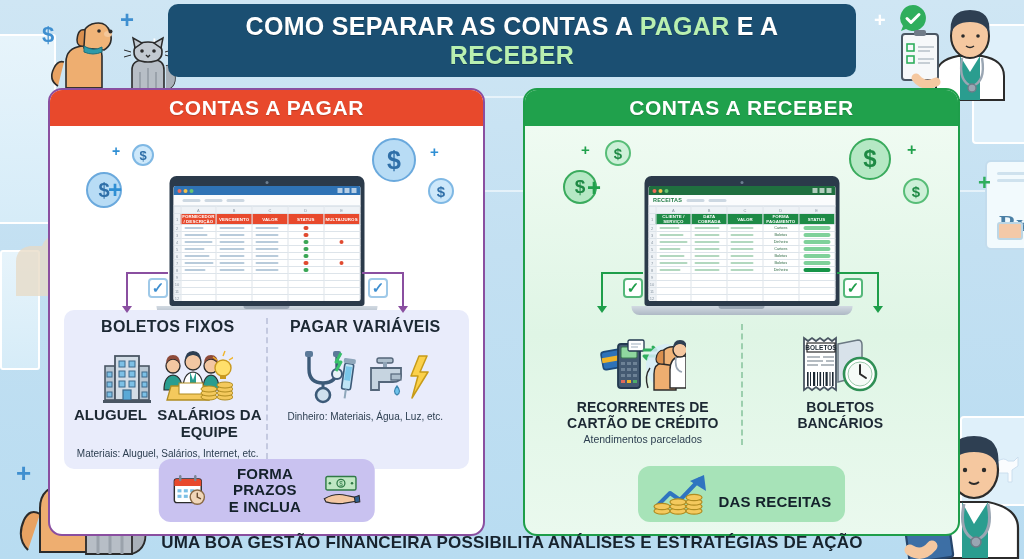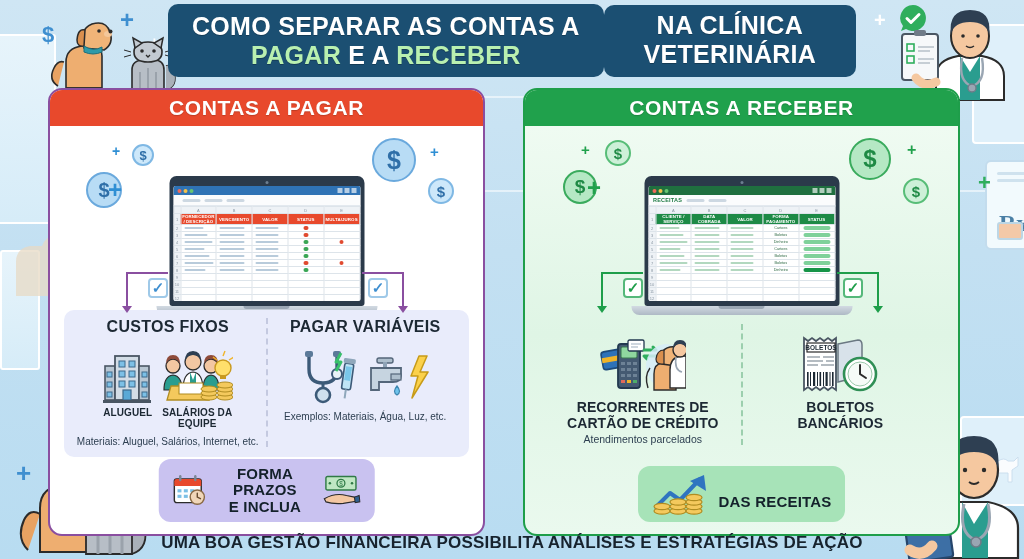--- a/index.html
+++ b/index.html
@@ -117,21 +117,21 @@
   .cat-wrap{ position:absolute; left:14px; right:14px; top:184px; border-radius:10px; padding:8px 6px 10px; }
   #panel-pagar .cat-wrap{ background:#e9ecfb; }
   #panel-receber .cat-wrap{ background:transparent; }
   .cat-cols{ display:flex; }
   .cat-col{ flex:1; display:flex; flex-direction:column; align-items:center; }
   .cat-col.divider-left{ border-left:2px dashed #c4c9e0; }
   #panel-receber .cat-col.divider-left{ border-left:2px dashed #9ccfae; }
   .cat-title{ font-size:16px; font-weight:bold; color:#1c2833; letter-spacing:.3px; margin-bottom:6px; }
   .icon-row{ display:flex; align-items:flex-end; justify-content:center; gap:8px; height:62px; }
   .icon-labels{ display:flex; justify-content:center; gap:10px; width:100%; margin-top:3px; }
-  .icon-label{ font-size:10px; font-weight:bold; color:#1c2833; text-align:center; line-height:1.12; letter-spacing:.1px; }
+  .icon-label{ font-size:15px; font-weight:bold; color:#1c2833; text-align:center; line-height:1.12; letter-spacing:.1px; }
   .cat-example{ font-size:10px; color:#2c3e50; margin-top:7px; text-align:center; }
   .cat-sub{ font-size:10.5px; color:#2c3e50; margin-top:2px; text-align:center; }
   .building{ width:48px;height:52px; }
   .team{ width:74px;height:54px; }
   .stetho{ width:58px;height:55px; }
   .tap{ width:62px;height:52px; }
   .pos{ width:86px;height:60px; }
   .boleto{ width:80px;height:62px; }
 
   
@@ -284,21 +284,20 @@
       <rect x="2" y="3" width="26" height="26" rx="4" fill="#ffffff" stroke="#2fae5d" stroke-width="2.4"></rect>
       <path d="M8 16 l6 7 l14 -18" stroke="#2fae5d" stroke-width="4" fill="none" stroke-linecap="round" stroke-linejoin="round"></path>
     </svg>
     <div class="plus-bg" style="left:914px;top:470px;font-size:22px;color:#2fae5d;">+</div>
   </div>
 
   <div id="title-banner">
     <div class="title-row" id="title-line1">
       <span>COMO SEPARAR AS CONTAS A </span><span class="hl-pagar">PAGAR</span><span> E A </span><span class="hl-receber">RECEBER</span>
     </div>
-    <div class="title-row" id="title-line2">NA CLÍNICA VETERINÁRIA</div>
   </div>
 
   <section class="panel" id="panel-pagar">
     <header class="panel-header">CONTAS A PAGAR</header>
     <div class="panel-body">
 
       <div class="dollar-bg" style="left:36px;top:46px;width:36px;height:36px;background:#b8dcf5;border:2px solid #6aa9dd;color:#2f6fa8;font-size:20px;">$</div>
       <div class="dollar-bg" style="left:82px;top:18px;width:22px;height:22px;background:#cde8fa;border:2px solid #7fb8e4;color:#2f6fa8;font-size:13px;">$</div>
       <div class="plus-bg" style="left:58px;top:52px;font-size:24px;color:#2f8fd4;">+</div>
       <div class="plus-bg" style="left:62px;top:18px;font-size:14px;color:#2f8fd4;">+</div>
@@ -512,21 +511,21 @@
         <div class="arrow" style="left:72px;top:34px;"></div>
         <div class="arrow" style="left:348px;top:34px;"></div>
       </div>
       <div class="check-box" style="left:98px;top:152px;">✓</div>
       <div class="check-box" style="left:318px;top:152px;">✓</div>
 
       <div class="cat-wrap">
         <div class="cat-cols">
 
           <div class="cat-col">
-            <div class="cat-title">CUSTOS FIXOS</div>
+            <div class="cat-title">BOLETOS FIXOS</div>
             <div class="icon-row">
 
               <svg class="building" viewBox="0 0 48 52">
                 <rect x="2" y="14" width="10" height="34" fill="#b8c6d2" stroke="#4a5663" stroke-width="1.6"></rect>
                 <rect x="12" y="4" width="24" height="44" fill="#d3dde6" stroke="#4a5663" stroke-width="1.8"></rect>
                 <rect x="36" y="14" width="10" height="34" fill="#b8c6d2" stroke="#4a5663" stroke-width="1.6"></rect>
                 <g fill="#7cc0e6" stroke="#3d6a8c" stroke-width="1">
                   <rect x="16" y="9" width="6" height="6"></rect>
                     <rect x="26" y="9" width="6" height="6"></rect>
                   <rect x="16" y="19" width="6" height="6"></rect>
@@ -600,21 +599,21 @@
               </svg>
               <svg class="tap" viewBox="0 0 62 52">
                 <rect x="10" y="6" width="16" height="5" rx="2" fill="#aebfcd" stroke="#54667a" stroke-width="1.4"></rect>
                 <rect x="16" y="10" width="4" height="6" fill="#8fa3b6"></rect>
                 <path d="M6 16 L34 16 L34 24 Q34 30 26 30 L12 30 L12 38 L4 38 L4 16 Z" fill="#c6d4e0" stroke="#54667a" stroke-width="1.8"></path>
                 <rect x="24" y="22" width="10" height="6" fill="#aebfcd" stroke="#54667a" stroke-width="1.2"></rect>
                 <path d="M30 34 q5 6 0 9 q-5 -3 0 -9Z" fill="#6fc3ec" stroke="#3d86b0" stroke-width="1.2"></path>
                 <path d="M52 4 l-8 20 h7 l-6 22 l16 -26 h-8 l7 -16 Z" fill="#fbd14b" stroke="#c79b18" stroke-width="1.5" stroke-linejoin="round"></path>
               </svg>
             </div>
-            <div class="cat-example">Exemplos: Materiais, Água, Luz, etc.</div>
+            <div class="cat-example">Dinheiro: Materiais, Água, Luz, etc.</div>
           </div>
         </div>
       </div>
 
       <div class="callout">
         <svg width="44" height="40" viewBox="0 0 44 40">
           <rect x="2" y="6" width="34" height="30" rx="3" fill="#ffffff" stroke="#2b2b2b" stroke-width="1.8"></rect>
           <path d="M2 9 a3 3 0 0 1 3 -3 h28 a3 3 0 0 1 3 3 v6 H2 Z" fill="#e8492c"></path>
           <rect x="8" y="1" width="3" height="8" rx="1.5" fill="#7b8794"></rect>
           <rect x="27" y="1" width="3" height="8" rx="1.5" fill="#7b8794"></rect>

